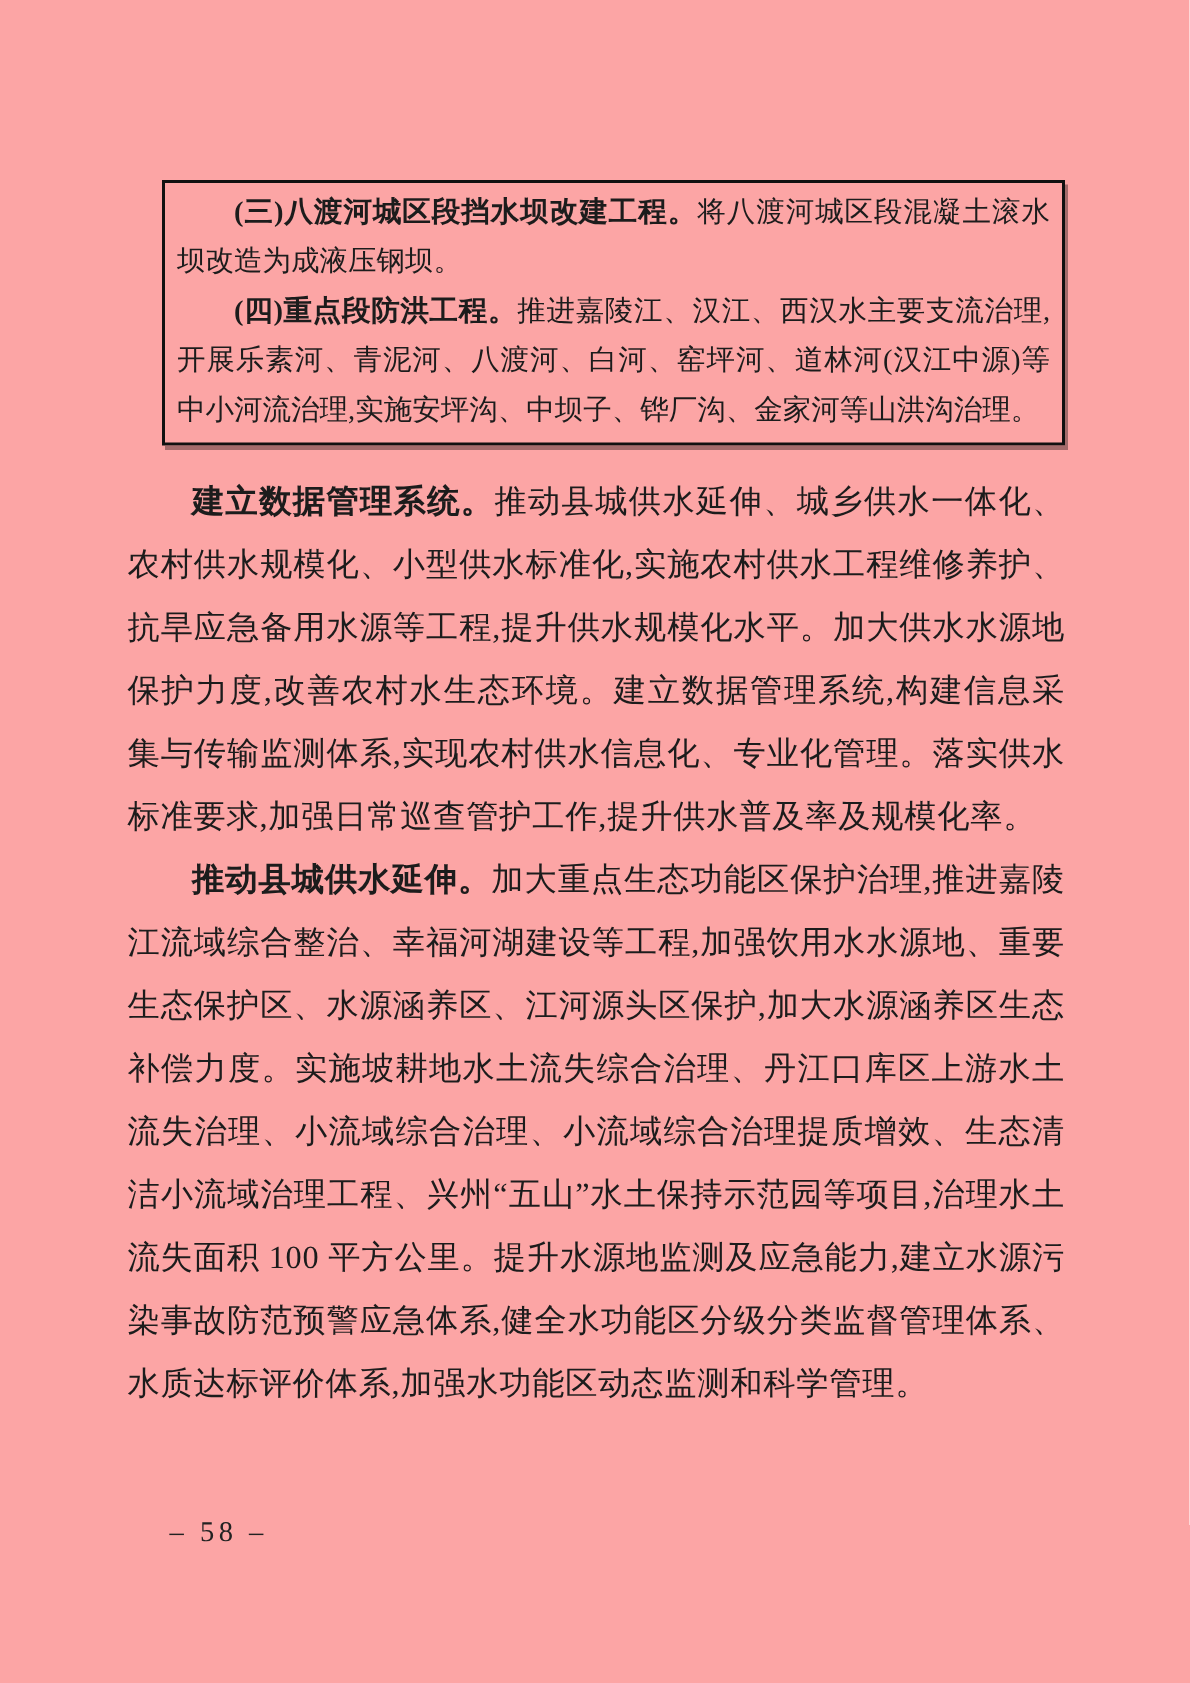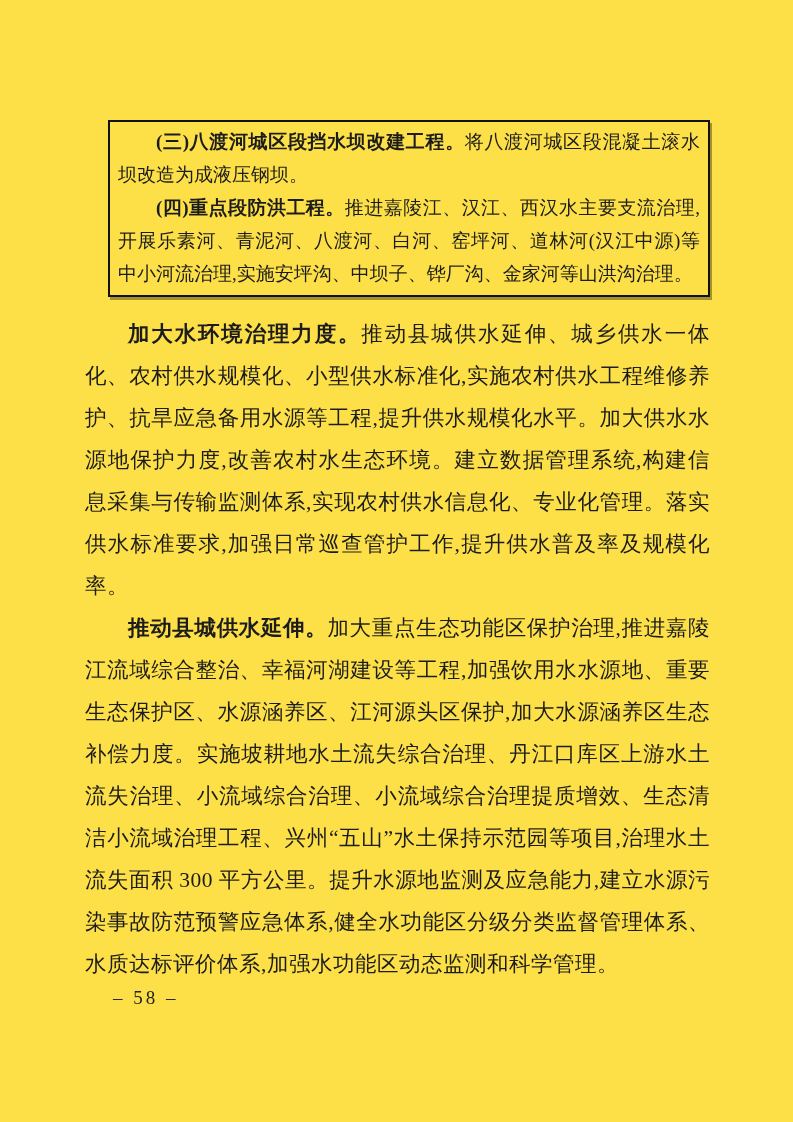--- a/index.html
+++ b/index.html
@@ -5,21 +5,21 @@
   html, body {
     margin: 0;
     padding: 0;
     background: #ffffff;
   }
   .page {
     position: relative;
     width: 793px;
     height: 1122px;
     margin: 0 auto;
-    background: #fde047;
+    background: #fca5a5;
     box-sizing: border-box;
     padding: 120px 83px 0 85px;
     font-family: "Liberation Serif", "DejaVu Serif", serif;
     color: #1c1c1c;
     overflow: hidden;
   }
   
   .notice-box {
     margin-left: 23px;
     border: 2px solid #111;
@@ -49,21 +49,21 @@
     text-indent: 2em;
     letter-spacing: 0.5px;
   }
   .main .lead {
     font-weight: 700;
   }
   
   .page-number {
     position: absolute;
     left: 113px;
-    top: 987px;
+    top: 1011px;
     font-size: 19px;
     letter-spacing: 3px;
     color: #222;
   }
 </style>
 </head>
 <body>
 
 <div class="page">
 
@@ -71,22 +71,22 @@
     <p>
       <span class="lead">(三)八渡河城区段挡水坝改建工程。</span><span>将八渡河城区段混凝土滚水坝改造为成液压钢坝。</span>
     </p>
     <p>
       <span class="lead">(四)重点段防洪工程。</span><span>推进嘉陵江、汉江、西汉水主要支流治理,开展乐素河、青泥河、八渡河、白河、窑坪河、道林河(汉江中源)等中小河流治理,实施安坪沟、中坝子、铧厂沟、金家河等山洪沟治理。</span>
     </p>
   </div>
 
   <div class="main">
     <p>
-      <span class="lead">加大水环境治理力度。</span><span>推动县城供水延伸、城乡供水一体化、农村供水规模化、小型供水标准化,实施农村供水工程维修养护、抗旱应急备用水源等工程,提升供水规模化水平。加大供水水源地保护力度,改善农村水生态环境。建立数据管理系统,构建信息采集与传输监测体系,实现农村供水信息化、专业化管理。落实供水标准要求,加强日常巡查管护工作,提升供水普及率及规模化率。</span>
+      <span class="lead">建立数据管理系统。</span><span>推动县城供水延伸、城乡供水一体化、农村供水规模化、小型供水标准化,实施农村供水工程维修养护、抗旱应急备用水源等工程,提升供水规模化水平。加大供水水源地保护力度,改善农村水生态环境。建立数据管理系统,构建信息采集与传输监测体系,实现农村供水信息化、专业化管理。落实供水标准要求,加强日常巡查管护工作,提升供水普及率及规模化率。</span>
     </p>
     <p>
-      <span class="lead">推动县城供水延伸。</span><span>加大重点生态功能区保护治理,推进嘉陵江流域综合整治、幸福河湖建设等工程,加强饮用水水源地、重要生态保护区、水源涵养区、江河源头区保护,加大水源涵养区生态补偿力度。实施坡耕地水土流失综合治理、丹江口库区上游水土流失治理、小流域综合治理、小流域综合治理提质增效、生态清洁小流域治理工程、兴州“五山”水土保持示范园等项目,治理水土流失面积 300 平方公里。提升水源地监测及应急能力,建立水源污染事故防范预警应急体系,健全水功能区分级分类监督管理体系、水质达标评价体系,加强水功能区动态监测和科学管理。</span>
+      <span class="lead">推动县城供水延伸。</span><span>加大重点生态功能区保护治理,推进嘉陵江流域综合整治、幸福河湖建设等工程,加强饮用水水源地、重要生态保护区、水源涵养区、江河源头区保护,加大水源涵养区生态补偿力度。实施坡耕地水土流失综合治理、丹江口库区上游水土流失治理、小流域综合治理、小流域综合治理提质增效、生态清洁小流域治理工程、兴州“五山”水土保持示范园等项目,治理水土流失面积 100 平方公里。提升水源地监测及应急能力,建立水源污染事故防范预警应急体系,健全水功能区分级分类监督管理体系、水质达标评价体系,加强水功能区动态监测和科学管理。</span>
     </p>
   </div>
 
   <div class="page-number">– 58 –</div>
 
 </div>
 
 </body></html>

